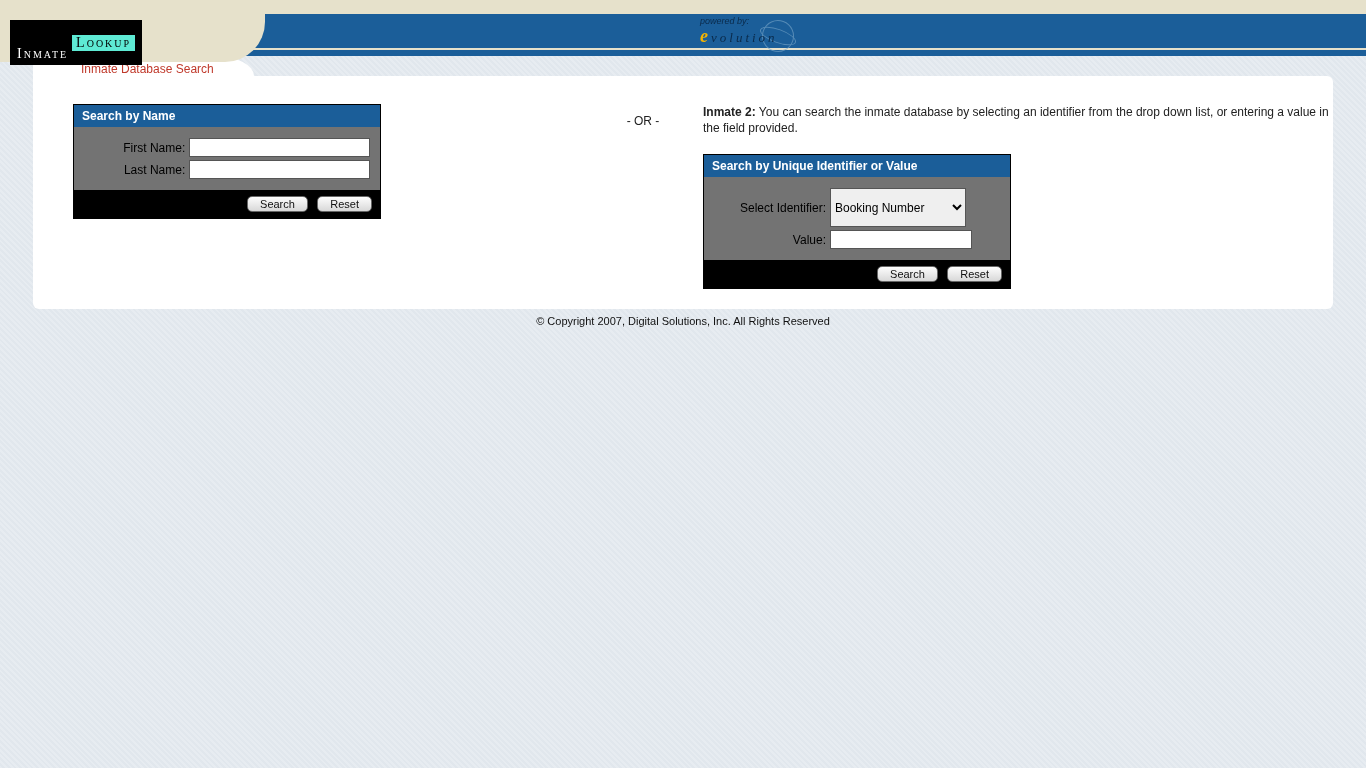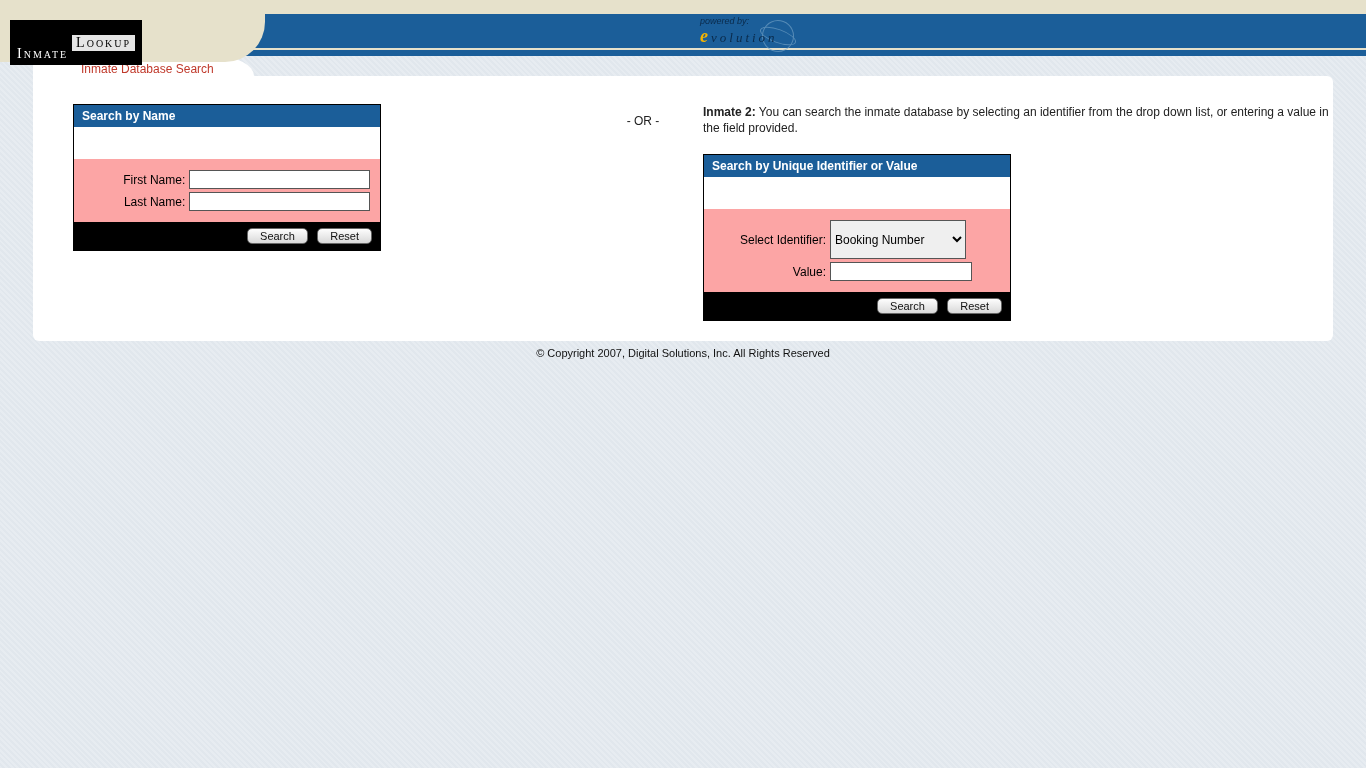--- a/index.html
+++ b/index.html
@@ -6,40 +6,40 @@
 background:repeating-linear-gradient(45deg,#e7ecf1 0 2px,#e1e7ed 2px 4px);}
 
 .banner{position:relative;width:100%;}
 .strip-tan{height:14px;background:#e6e1cb;}
 .strip-blue{height:34px;background:#1b5e99;position:relative;}
 .strip-thin{height:2px;background:#e6e1cb;}
 .strip-blue2{height:6px;background:#1b5e99;}
 .logo-wrap{position:absolute;left:10px;top:6px;z-index:5;}
 .logo{background:#000;color:#fff;font-family:Georgia,serif;letter-spacing:2px;font-size:14px;padding:2px 6px;display:inline-flex;align-items:center;border:1px solid #000;}
 .logo .part1{font-variant:small-caps;margin-top:23px;}
-.logo .part2{background:#e5e5e5;color:#000;padding:0 4px;margin-left:4px;font-variant:small-caps;}
+.logo .part2{background:#5eead4;color:#000;padding:0 4px;margin-left:4px;font-variant:small-caps;}
 .logo-curve{position:absolute;left:0;top:0;width:265px;height:48px;background:#e6e1cb;border-bottom-right-radius:40px;z-index:3;}
 .powered{position:absolute;left:700px;top:2px;z-index:5;color:#0a2a4a;font-size:9px;font-style:italic;}
 .powered .evo{font-family:Georgia,serif;font-style:italic;font-size:13px;color:#0a2a4a;letter-spacing:3px;}
 .powered .e{color:#f5b400;font-size:18px;font-weight:bold;}
 .orb{position:absolute;left:762px;top:6px;width:30px;height:30px;border:1px solid #7aa7c9;border-radius:50%;transform:rotate(20deg);z-index:4;opacity:.6;}
 .orb:before{content:"";position:absolute;left:-4px;top:8px;width:36px;height:12px;border:1px solid #7aa7c9;border-radius:50%;}
 .content{width:1300px;margin:20px auto 0;background:#fff;border-radius:6px;padding:0 0 20px 0;position:relative;}
 .tab{position:absolute;left:0;top:-20px;background:#fff;border-top-left-radius:10px;border-top-right-radius:40px 20px;padding:6px 40px 6px 48px;}
 .tab span{color:#c0392b;font-size:12px;}
 .inner{display:flex;padding:28px 40px 0 40px;gap:30px;align-items:flex-start;}
 .col{flex:0 0 auto;}
 .col1{width:510px;}
 .or{width:60px;text-align:center;font-size:12px;color:#222;padding-top:10px;}
 .col2{width:640px;}
 .opt-text{font-size:12px;color:#222;line-height:1.35;margin-bottom:18px;}
 .opt-text b{font-weight:bold;}
 .panel{width:306px;border:1px solid #000;}
 .panel-h{background:#1b5e99;color:#fff;font-weight:bold;font-size:12px;padding:4px 8px;}
-.panel-b{background:#fca5a5;padding:8px 10px;margin-top:32px;}
+.panel-b{background:#737373;padding:8px 10px;}
 .panel-f{background:#000;padding:6px 8px;text-align:right;}
 .row{display:flex;align-items:center;margin:3px 0;}
 .row label{width:102px;text-align:right;font-size:12px;color:#000;padding-right:4px;}
 .row label.wide{width:112px;}
 .row input[type=text]{width:176px;height:17px;border:1px solid #555;font-size:12px;padding:0 2px;}
 .row select{width:136px;height:39px;border:1px solid #555;font-size:12px;background:#efefef;}
 .btn{background:linear-gradient(#fdfdfd,#d8d8d8);border:1px solid #666;border-radius:5px;font-size:11px;padding:1px 12px;margin-left:6px;cursor:pointer;font-family:Arial;color:#111;}
 .footer{text-align:center;font-size:11px;color:#111;margin-top:6px;}
 </style>
 </head>

